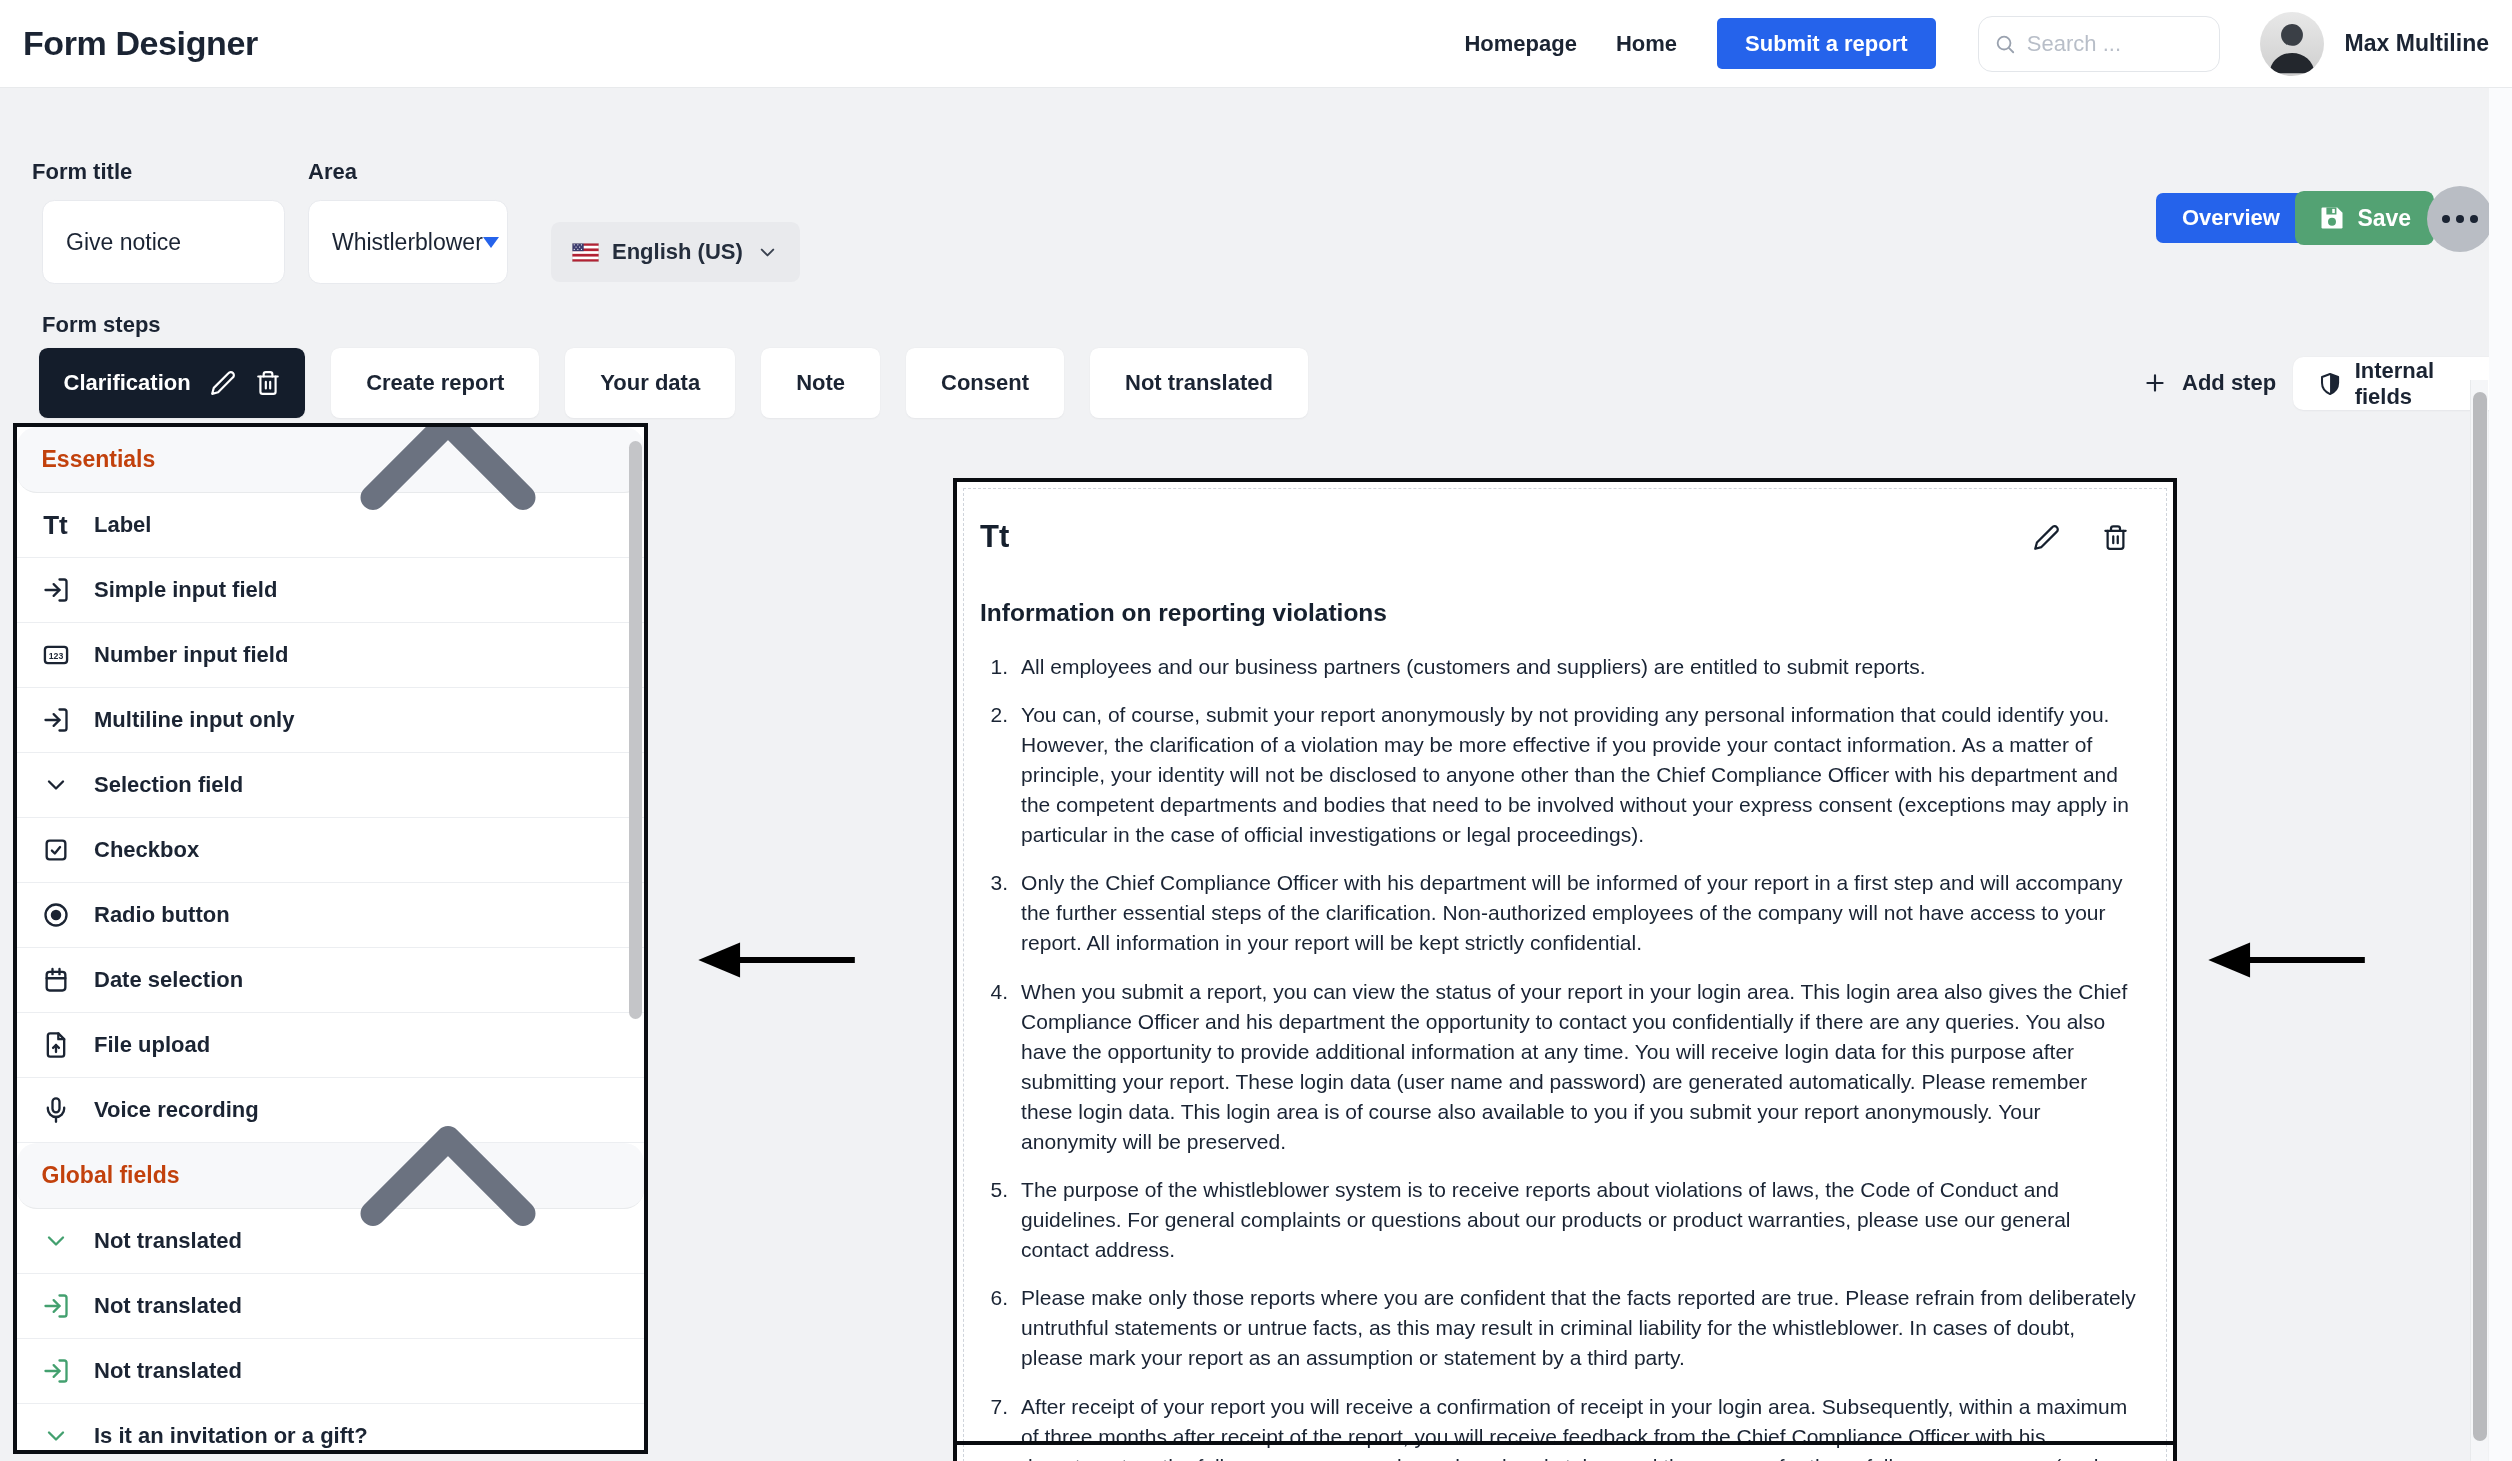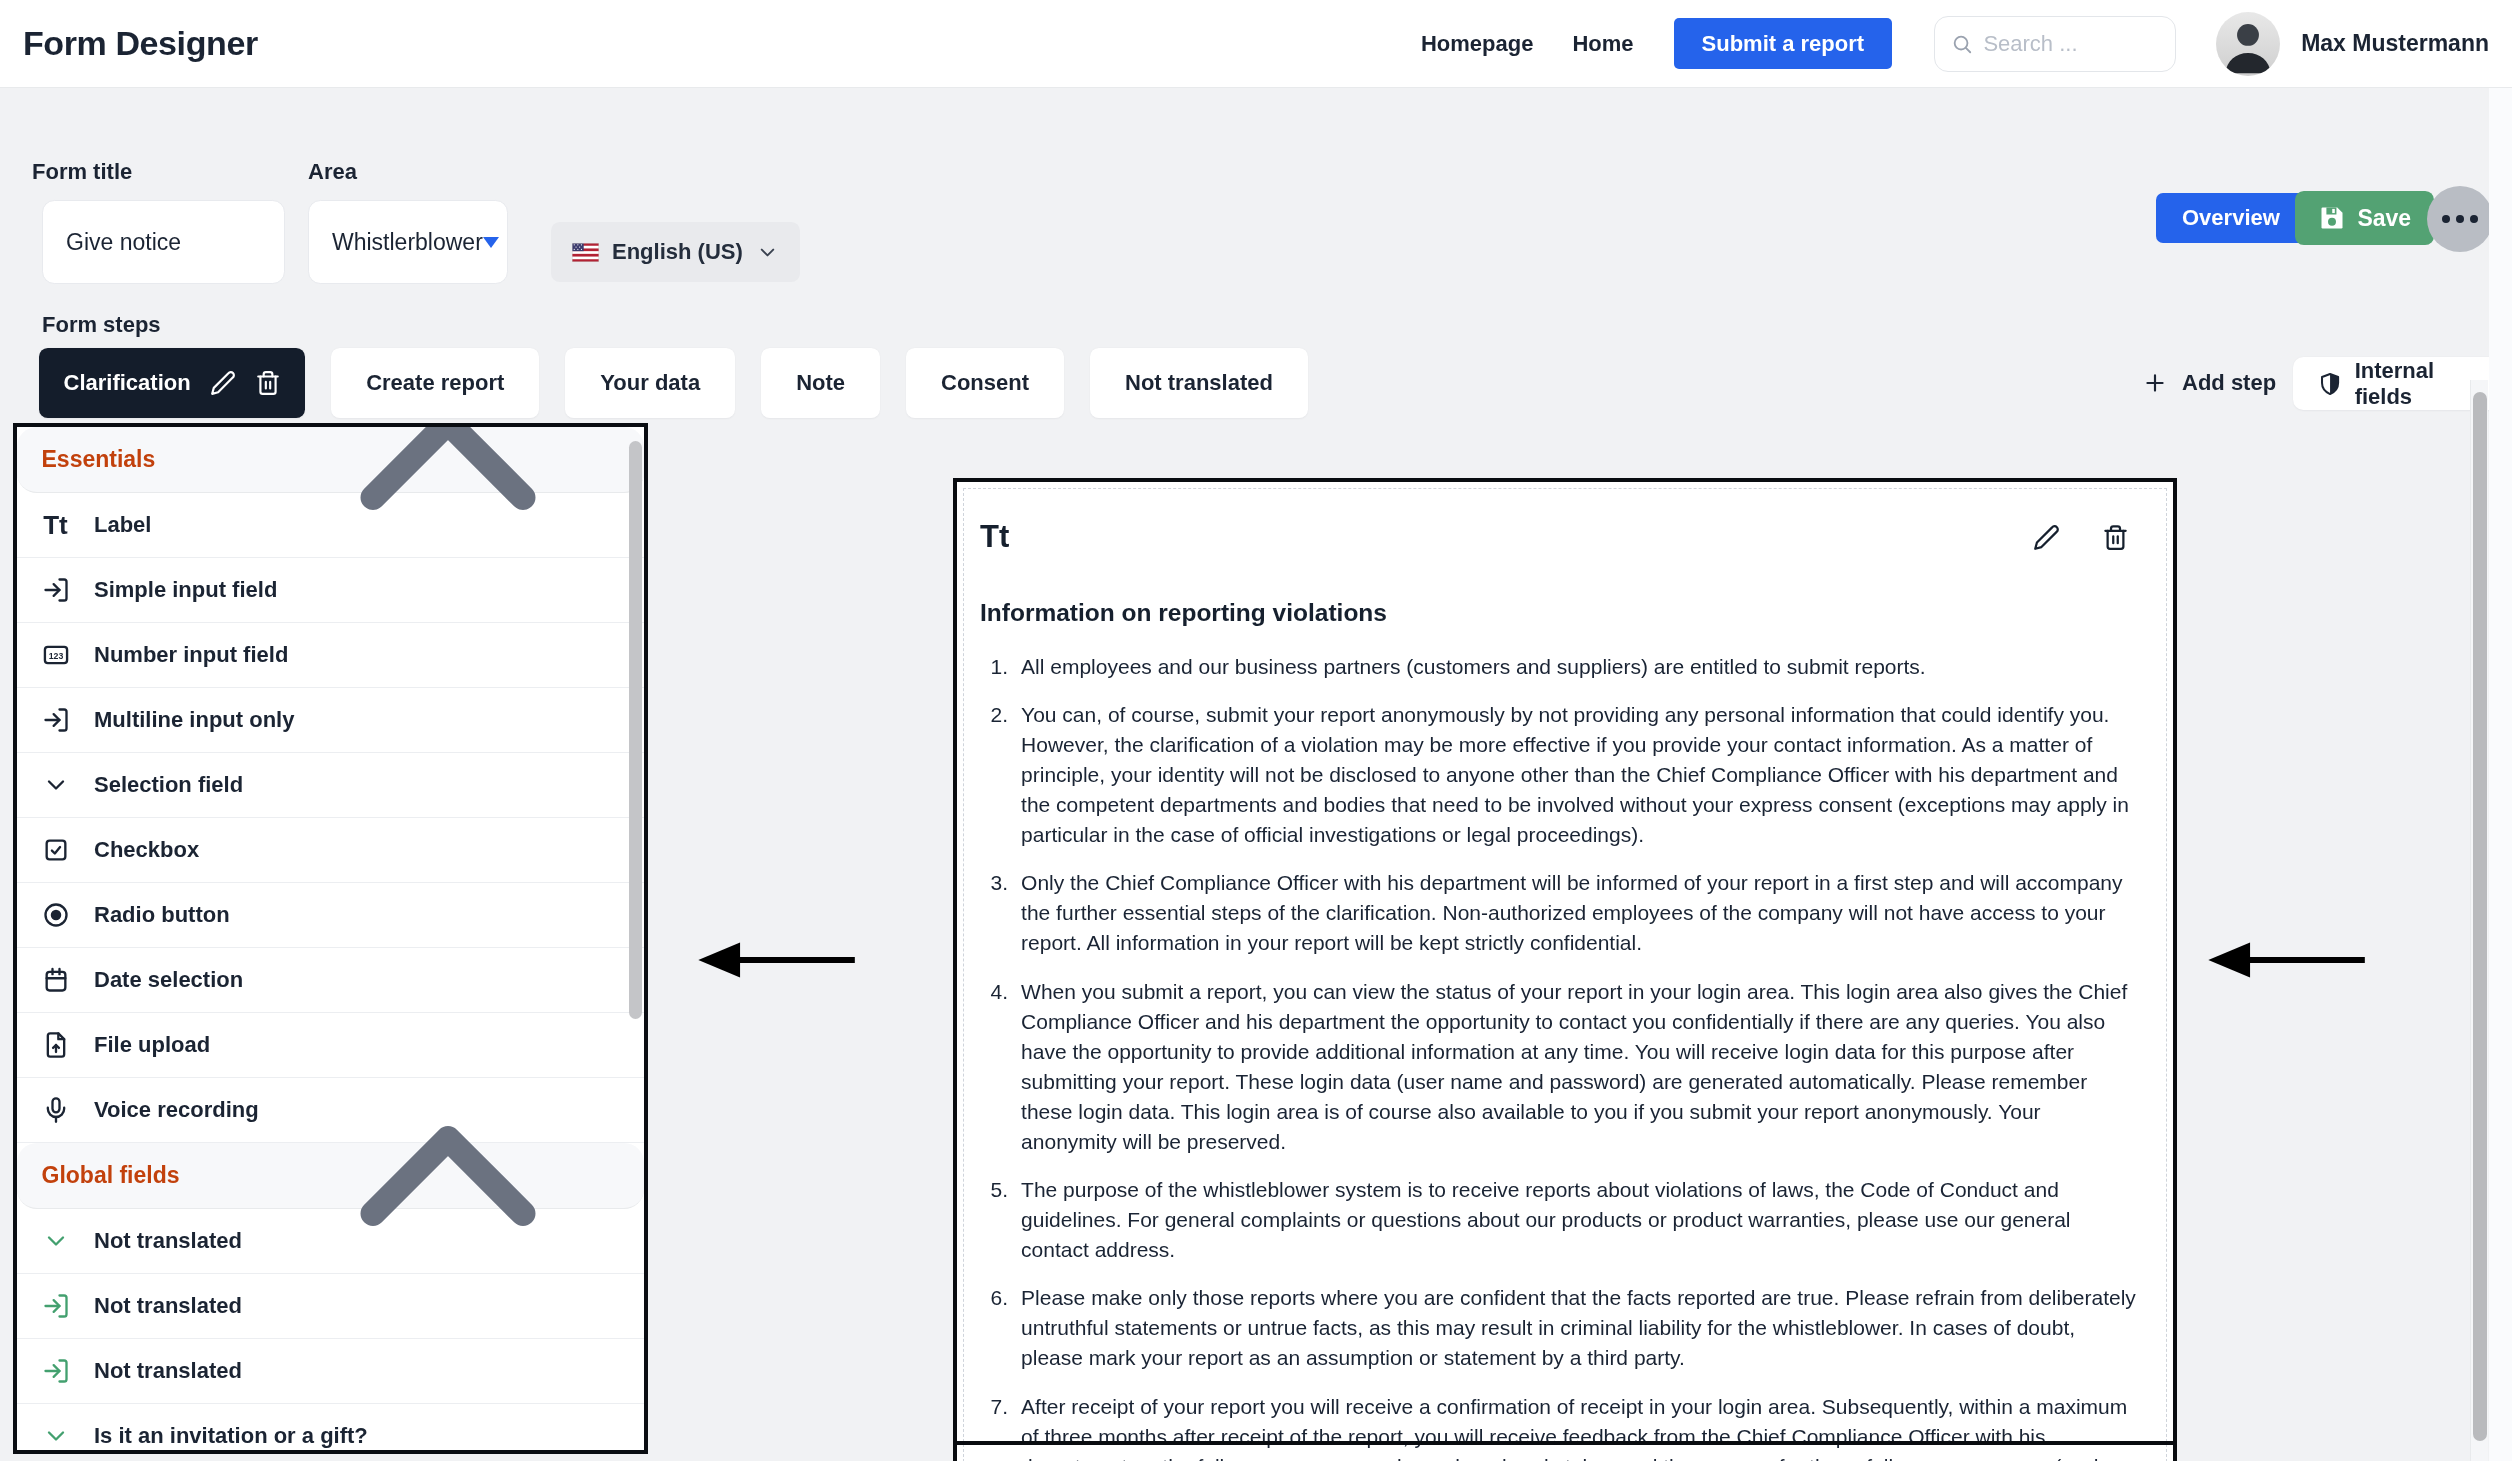--- a/index.html
+++ b/index.html
@@ -137,21 +137,21 @@
             </svg>
           </span>
         <input type="text" placeholder="Search ..." style="">
       </div>
       <div class="avatar">
         <svg viewBox="0 0 24 24" width="64" height="64">
             <circle cx="12" cy="8.6" r="4.1" fill="#3a3f46"></circle>
             <path d="M3.5 23c.4-4.6 4-7.6 8.5-7.6s8.1 3 8.5 7.6z" fill="#23272d"></path>
           </svg>
       </div>
-      <span class="user-name">Max Mustermann</span>
+      <span class="user-name">Max Multiline</span>
     </div>
   </div>
 
   <div class="fld-label" style="left:32px;top:159px;">Form title</div>
   <div class="box-input" style="left:42px;top:200px;width:243px;height:84px;">
     <span>Give notice</span>
   </div>
 
   <div class="fld-label" style="left:308px;top:159px;">Area</div>
   <div class="box-input" style="left:308px;top:200px;width:200px;height:84px;justify-content:flex-start;">

